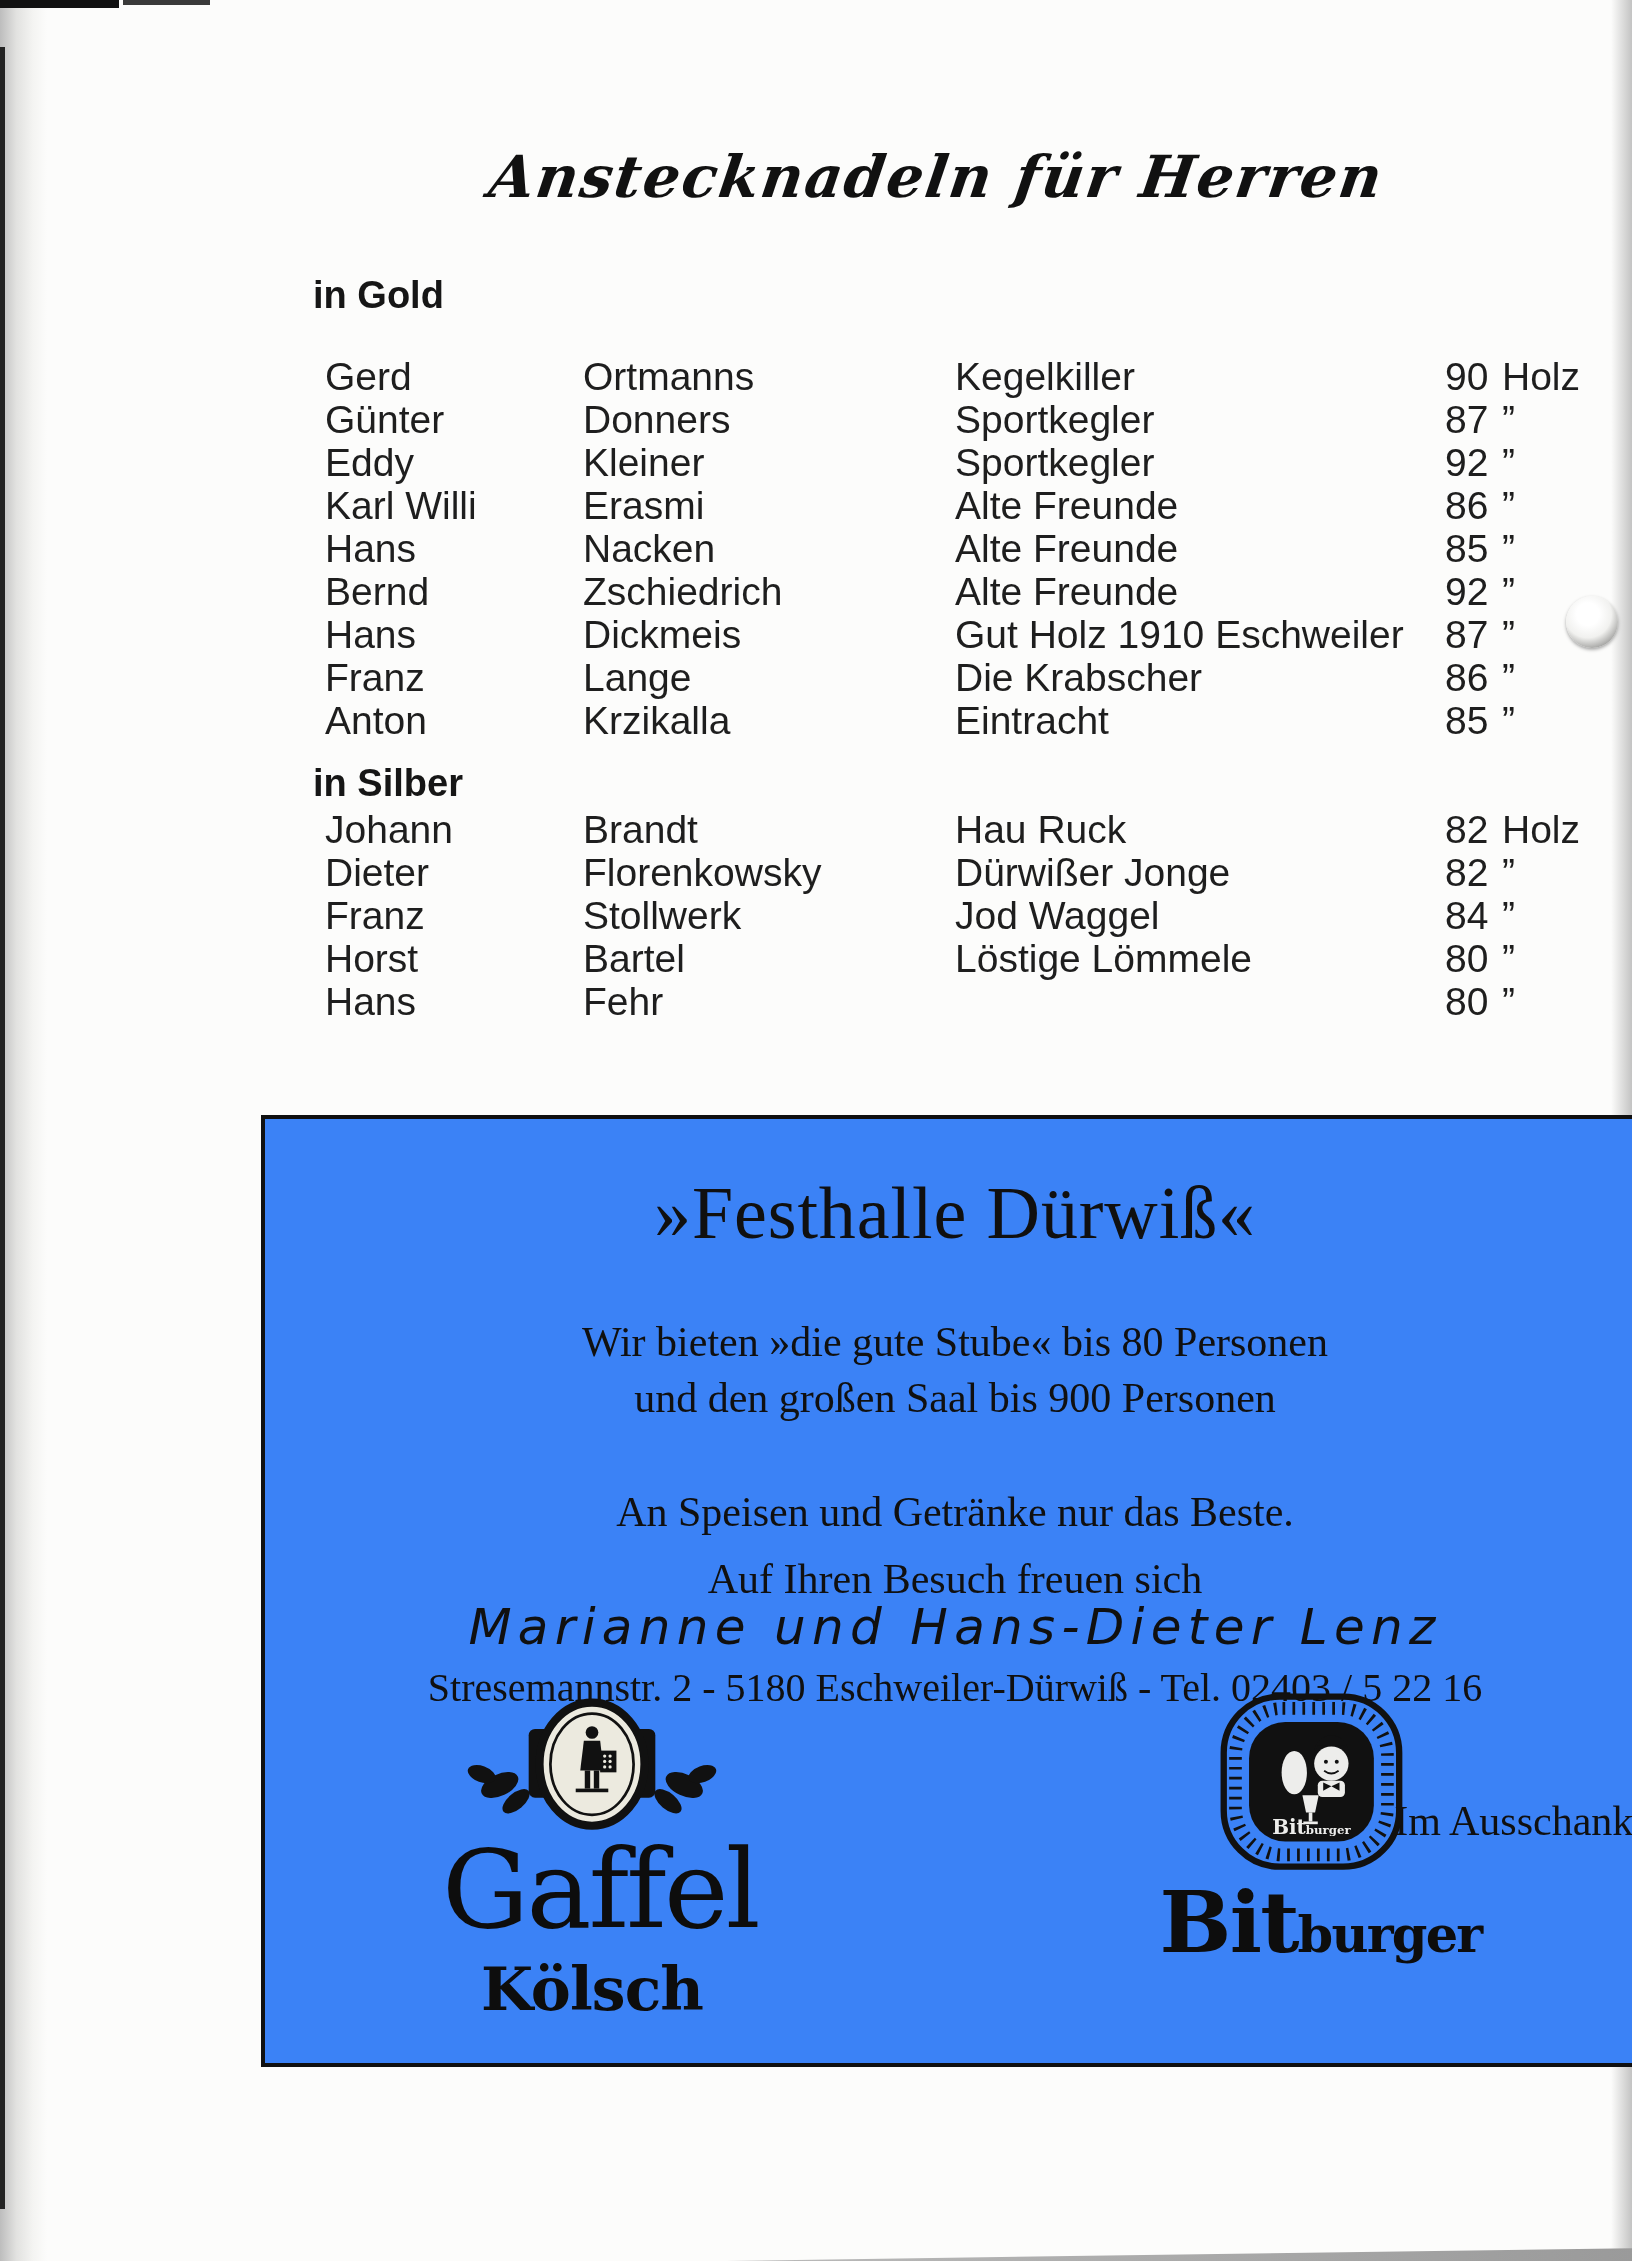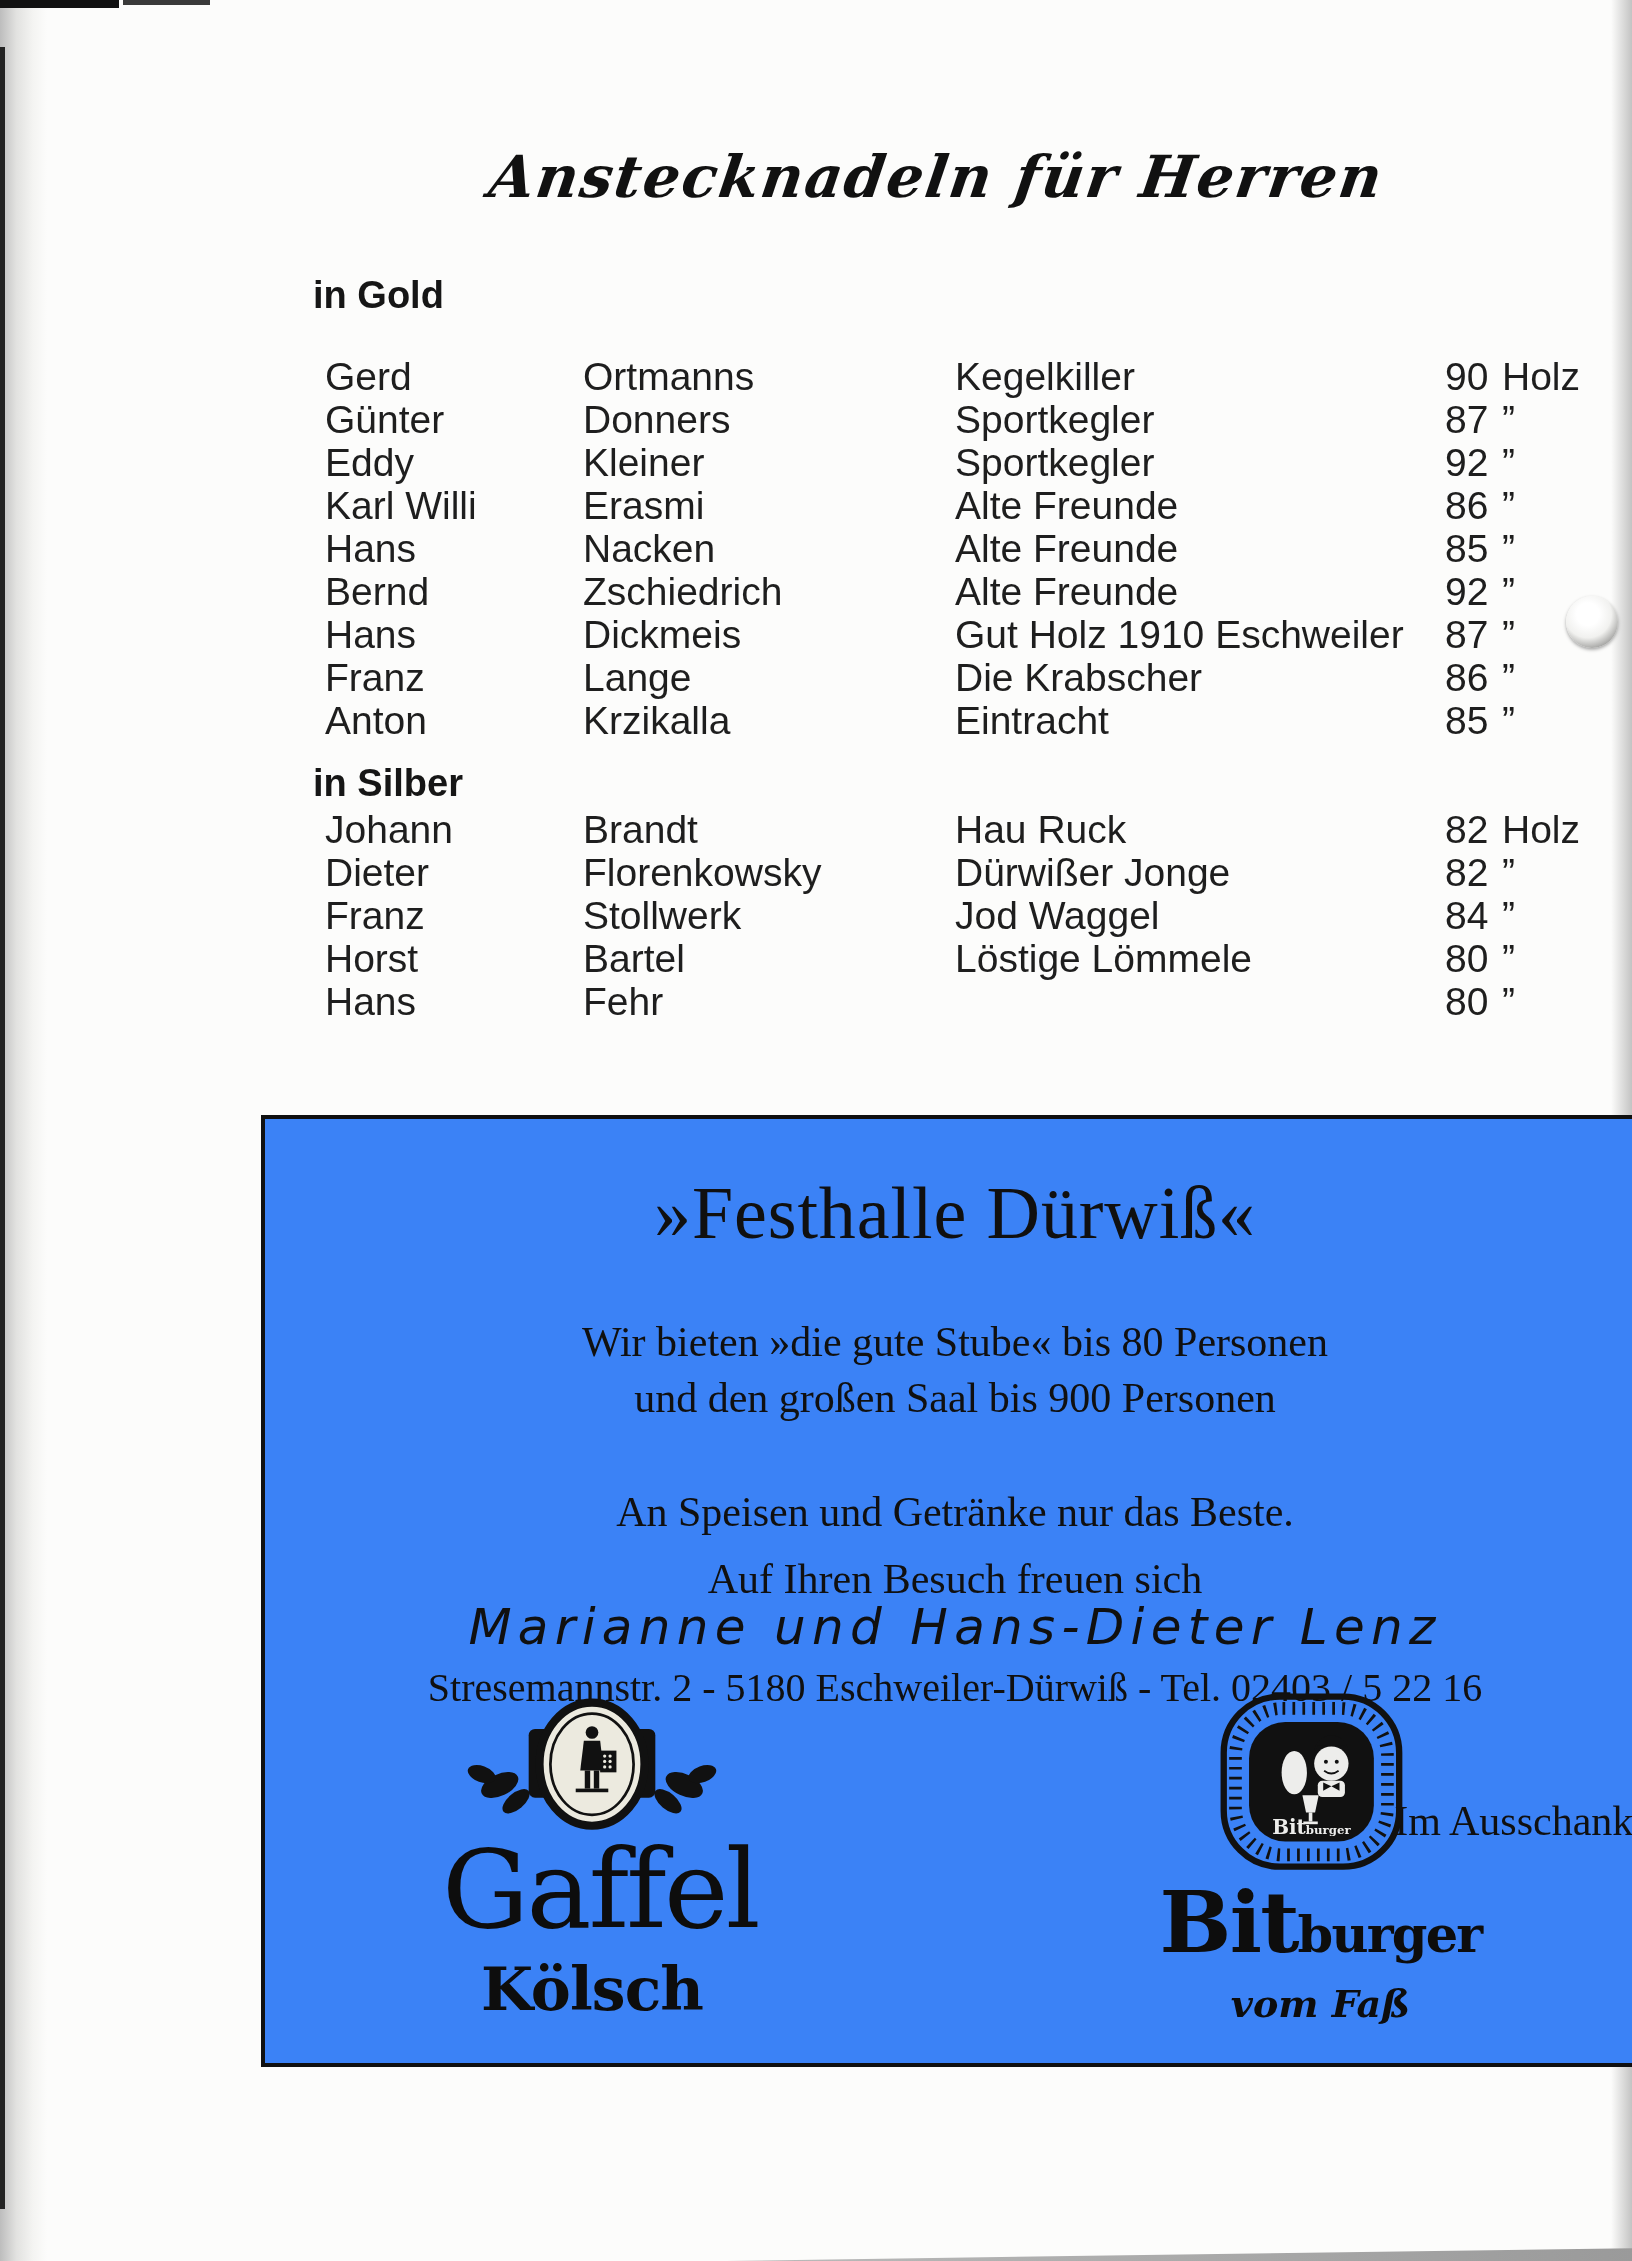--- a/index.html
+++ b/index.html
@@ -255,18 +255,17 @@
           <polygon points="205,113 223,113 219,132 209,132" fill="#ededeb"></polygon>
           <rect x="212" y="132" width="4" height="10" fill="#ededeb"></rect>
           <rect x="206" y="142" width="16" height="3" fill="#ededeb"></rect>
         </g>
         <text x="215" y="156" text-anchor="middle" fill="#ededeb" font-family="DejaVu Serif, serif" font-weight="bold"><tspan font-size="22">Bit</tspan><tspan font-size="13">burger</tspan></text>
       </svg>
       <div class="bit-wordmark">
         <span class="bit-big">Bit</span>
         <span class="bit-small">burger</span>
       </div>
-      <div class="bit-sub">vom Faß</div>
     </div>
   </div>
 
 </div>
 
 
 </body></html>

